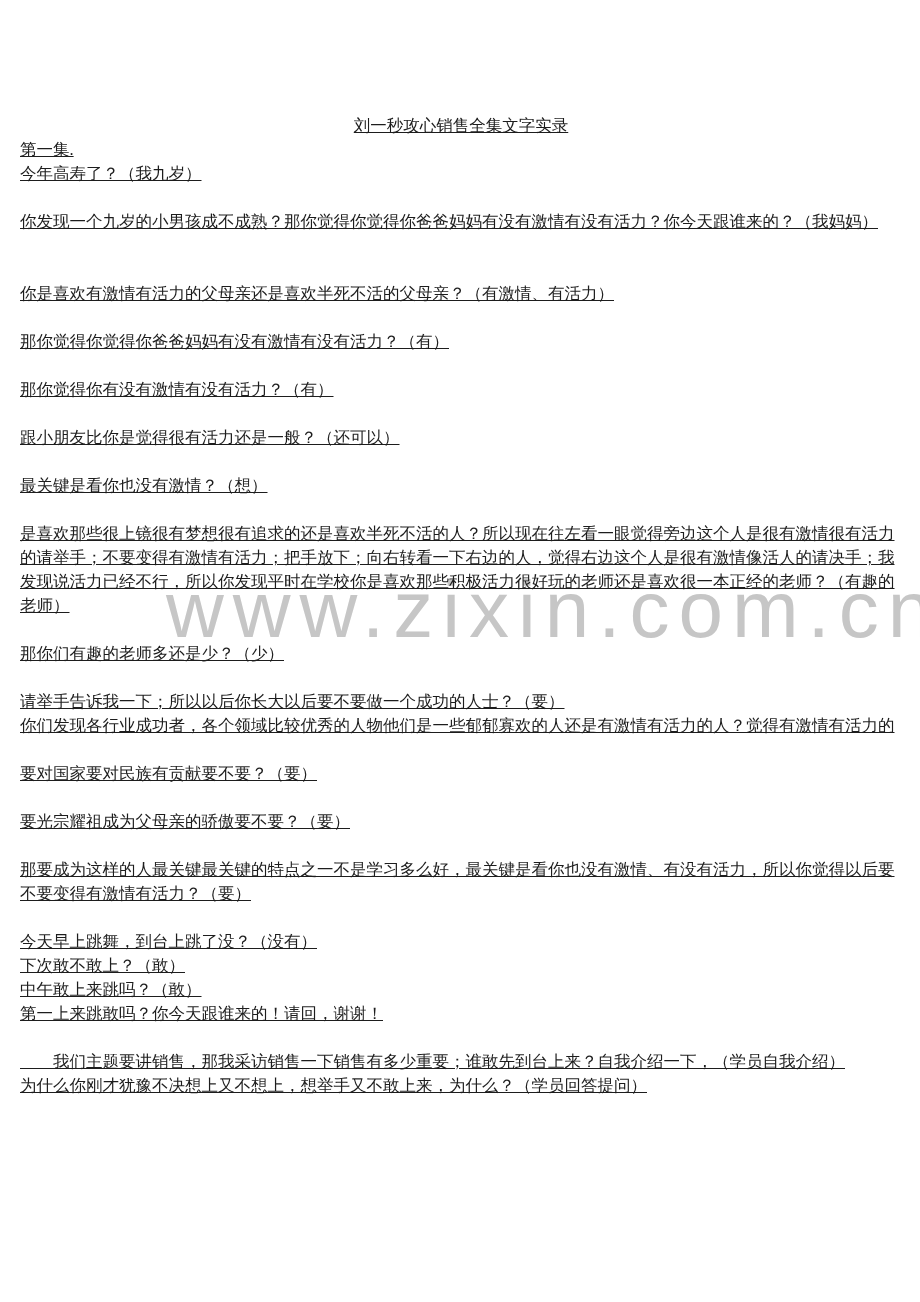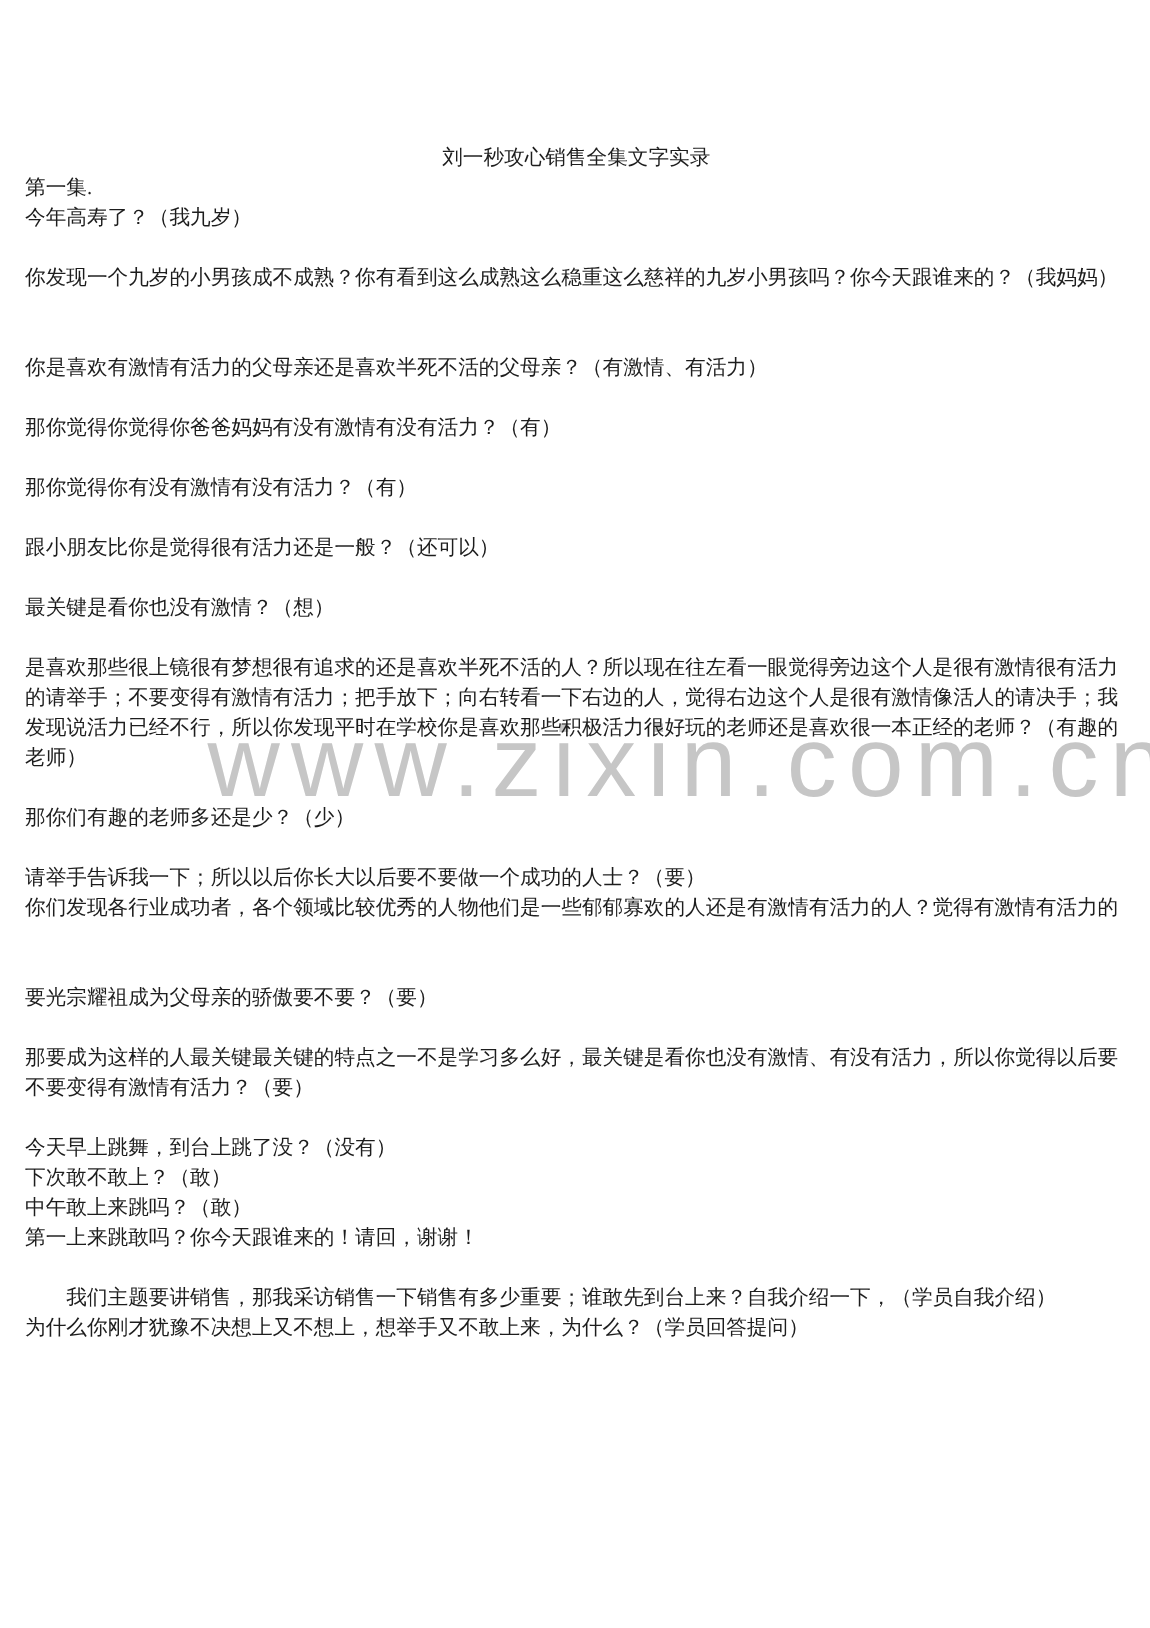--- a/index.html
+++ b/index.html
@@ -39,39 +39,40 @@
     width: 882px;
     z-index: 1;
   }
   .line {
     height: 24px;
     line-height: 24px;
     font-size: 16.5px;
     color: #1d1d1d;
     white-space: pre;
     font-family: "Liberation Serif", "DejaVu Serif", serif;
+    text-decoration: underline;
   }
   .line.title {
     text-align: center;
   }
   .line.blank {
     
   }
 </style>
 </head>
 <body>
 
 <div class="page">
   <div class="watermark">www.zixin.com.cn</div>
   <div class="text-block">
       <div class="line title">刘一秒攻心销售全集文字实录</div>
       <div class="line body">第一集.</div>
       <div class="line body">今年高寿了？（我九岁）</div>
       <div class="line blank"></div>
-      <div class="line body">你发现一个九岁的小男孩成不成熟？你有看到这么成熟这么稳重这么慈祥的九岁小男孩吗？你今天跟谁来的？（我妈妈）</div>
+      <div class="line body">你发现一个九岁的小男孩成不成熟？那你觉得你觉得你爸爸妈妈有没有激情有没有活力？你今天跟谁来的？（我妈妈）</div>
       <div class="line blank"></div>
       <div class="line blank"></div>
       <div class="line body">你是喜欢有激情有活力的父母亲还是喜欢半死不活的父母亲？（有激情、有活力）</div>
       <div class="line blank"></div>
       <div class="line body">那你觉得你觉得你爸爸妈妈有没有激情有没有活力？（有）</div>
       <div class="line blank"></div>
       <div class="line body">那你觉得你有没有激情有没有活力？（有）</div>
       <div class="line blank"></div>
       <div class="line body">跟小朋友比你是觉得很有活力还是一般？（还可以）</div>
       <div class="line blank"></div>
@@ -80,20 +81,21 @@
       <div class="line body">是喜欢那些很上镜很有梦想很有追求的还是喜欢半死不活的人？所以现在往左看一眼觉得旁边这个人是很有激情很有活力</div>
       <div class="line body">的请举手；不要变得有激情有活力；把手放下；向右转看一下右边的人，觉得右边这个人是很有激情像活人的请决手；我</div>
       <div class="line body">发现说活力已经不行，所以你发现平时在学校你是喜欢那些积极活力很好玩的老师还是喜欢很一本正经的老师？（有趣的</div>
       <div class="line body">老师）</div>
       <div class="line blank"></div>
       <div class="line body">那你们有趣的老师多还是少？（少）</div>
       <div class="line blank"></div>
       <div class="line body">请举手告诉我一下；所以以后你长大以后要不要做一个成功的人士？（要）</div>
       <div class="line body">你们发现各行业成功者，各个领域比较优秀的人物他们是一些郁郁寡欢的人还是有激情有活力的人？觉得有激情有活力的</div>
       <div class="line blank"></div>
+      <div class="line body">要对国家要对民族有贡献要不要？（要）</div>
       <div class="line blank"></div>
       <div class="line body">要光宗耀祖成为父母亲的骄傲要不要？（要）</div>
       <div class="line blank"></div>
       <div class="line body">那要成为这样的人最关键最关键的特点之一不是学习多么好，最关键是看你也没有激情、有没有活力，所以你觉得以后要</div>
       <div class="line body">不要变得有激情有活力？（要）</div>
       <div class="line blank"></div>
       <div class="line body">今天早上跳舞，到台上跳了没？（没有）</div>
       <div class="line body">下次敢不敢上？（敢）</div>
       <div class="line body">中午敢上来跳吗？（敢）</div>
       <div class="line body">第一上来跳敢吗？你今天跟谁来的！请回，谢谢！</div>

